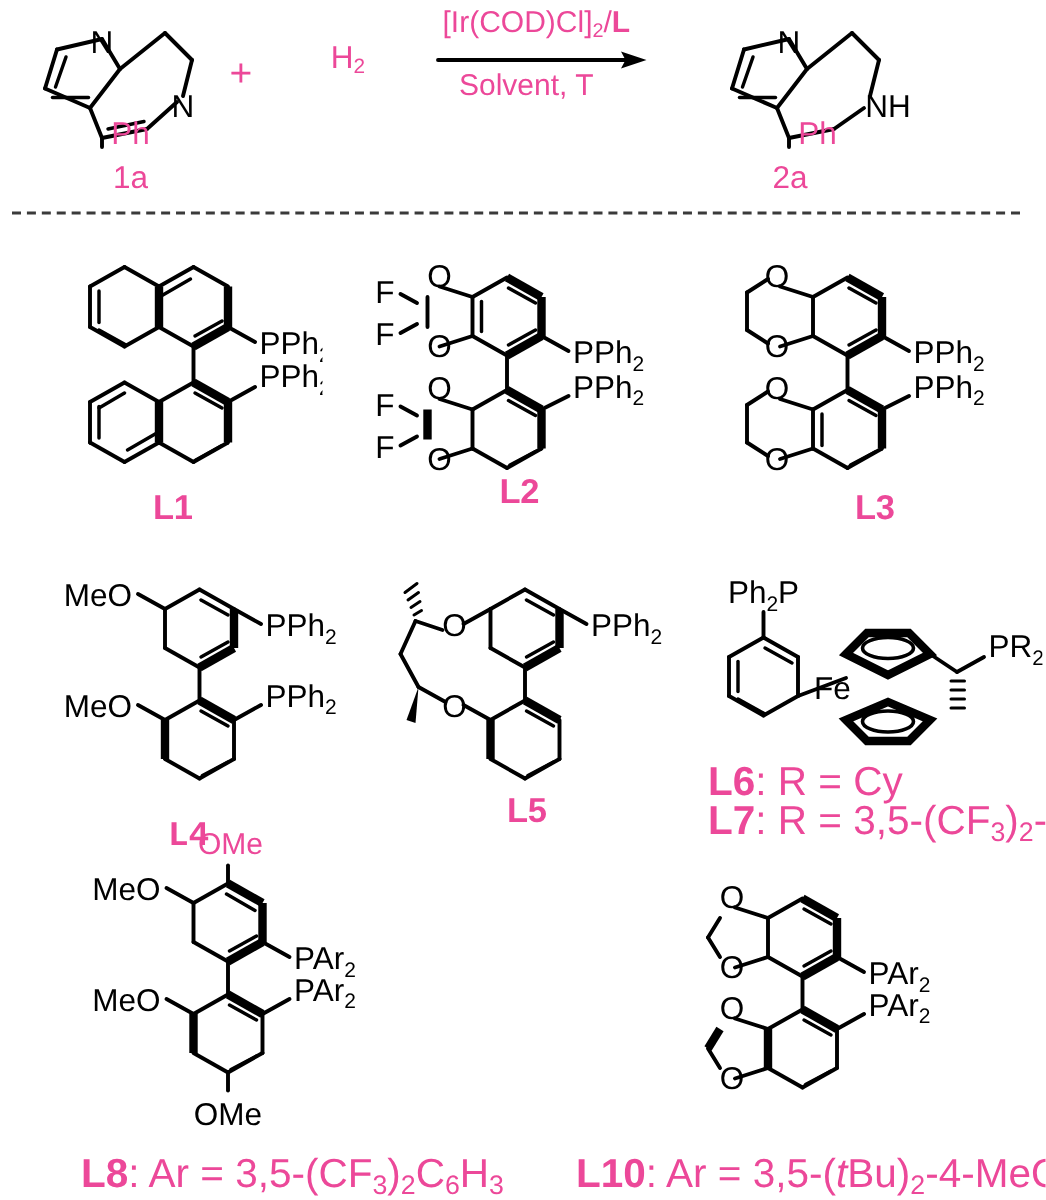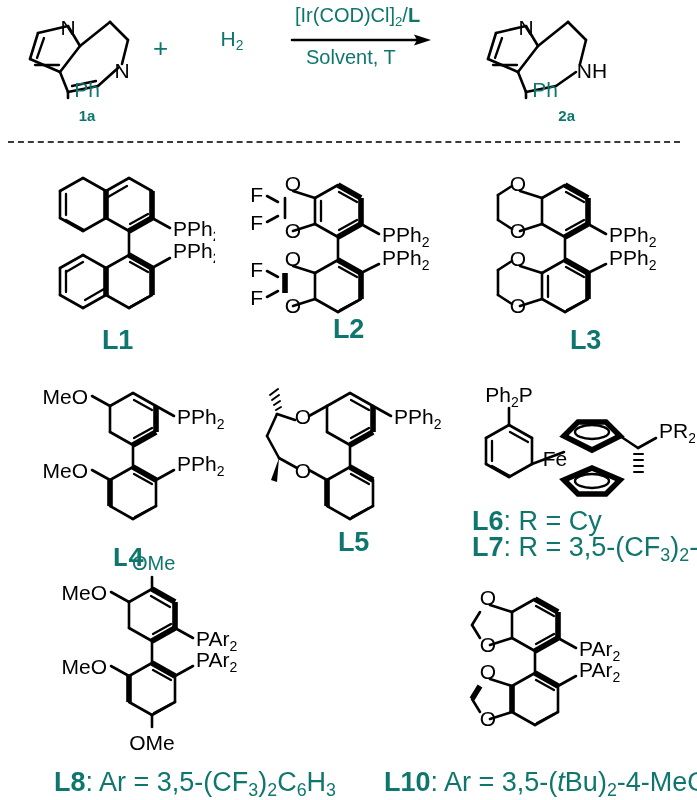--- a/index.html
+++ b/index.html
@@ -13,33 +13,33 @@
 
   
   .bond{stroke:#000;stroke-width:2.6;fill:none;stroke-linecap:round;}
   .bond-bold{stroke:#000;stroke-width:5.6;fill:none;stroke-linecap:butt;}
   .bond-inner{stroke:#000;stroke-width:2.3;fill:none;stroke-linecap:round;}
   .wedge{fill:#000;stroke:none;}
   .hashline{stroke:#000;stroke-width:2.0;stroke-linecap:round;}
   .atom{font-family:"Liberation Sans",sans-serif;font-size:21px;fill:#000;}
   .atom-s{font-family:"Liberation Sans",sans-serif;font-size:14px;fill:#000;}
 
-  .txt{position:absolute;white-space:nowrap;font-family:"Liberation Sans",sans-serif;color:#0f766e;}
-  .lig-label{font-size:27px;font-weight:bold;letter-spacing:-.2px;}
+  .txt{position:absolute;white-space:nowrap;font-family:"Liberation Sans",sans-serif;color:#ec4899;}
+  .lig-label{font-size:23px;font-weight:bold;letter-spacing:-.2px;}
   .cap{font-size:27px;}
   .cap b{font-weight:bold;}
   .cap sub{font-size:.66em;vertical-align:-.28em;}
   .cap i{font-style:italic;}
   .cond{font-size:20px;}
   .cond sub{font-size:.66em;vertical-align:-.28em;}
   .cond b{font-weight:bold;}
   .reag{font-size:21px;text-align:center;}
   .reag sub{font-size:.66em;vertical-align:-.28em;}
   .plus{font-size:26px;}
-  .cmpd{font-size:15px;font-weight:bold;}
+  .cmpd{font-size:21px;font-weight:normal;}
 
   .divider{position:absolute;left:8px;top:141px;width:672px;height:0;
     border-top:2px dashed #3a3a3a;}
 </style>
 </head>
 <body>
 
 <div class="sheet">
 
   <div class="abs" style="left:0;top:0;width:697px;height:140px;">
@@ -93,21 +93,21 @@
       <path class="bond" d="M100 20 L118 38"></path>
       <path class="bond" d="M118 38 L112 62"></path>
       <path class="bond" d="M50 70 L58 90"></path>
       <path class="bond" d="M58 90 L88 84"></path>
       <path class="bond" d="M88 84 L108 70"></path>
       <text class="atom" x="58" y="33" text-anchor="middle">N</text>
       <text class="atom" x="124" y="76" text-anchor="middle">NH</text>
       <path class="bond" d="M58 90 L58 96"></path>
     </svg>
     <div class="txt reag abs" style="left:515px;top:78px;width:60px;text-align:center;">Ph</div>
-    <div class="txt cmpd abs" style="left:515px;top:107px;width:60px;text-align:right;">2a</div>
+    <div class="txt cmpd abs" style="left:515px;top:107px;width:60px;text-align:left;">2a</div>
   </div>
 
   <div class="divider"></div>
 
   <svg class="abs" style="left:20px;top:158px;" width="195" height="170" viewBox="0 0 195 170">
 
     <path class="bond" d="M40 33 L40 60"></path>
     <path class="bond-inner" d="M46 36 L46 57"></path>
     <path class="bond" d="M40 33 L63 20"></path>
     <path class="bond" d="M40 60 L63 73"></path>

